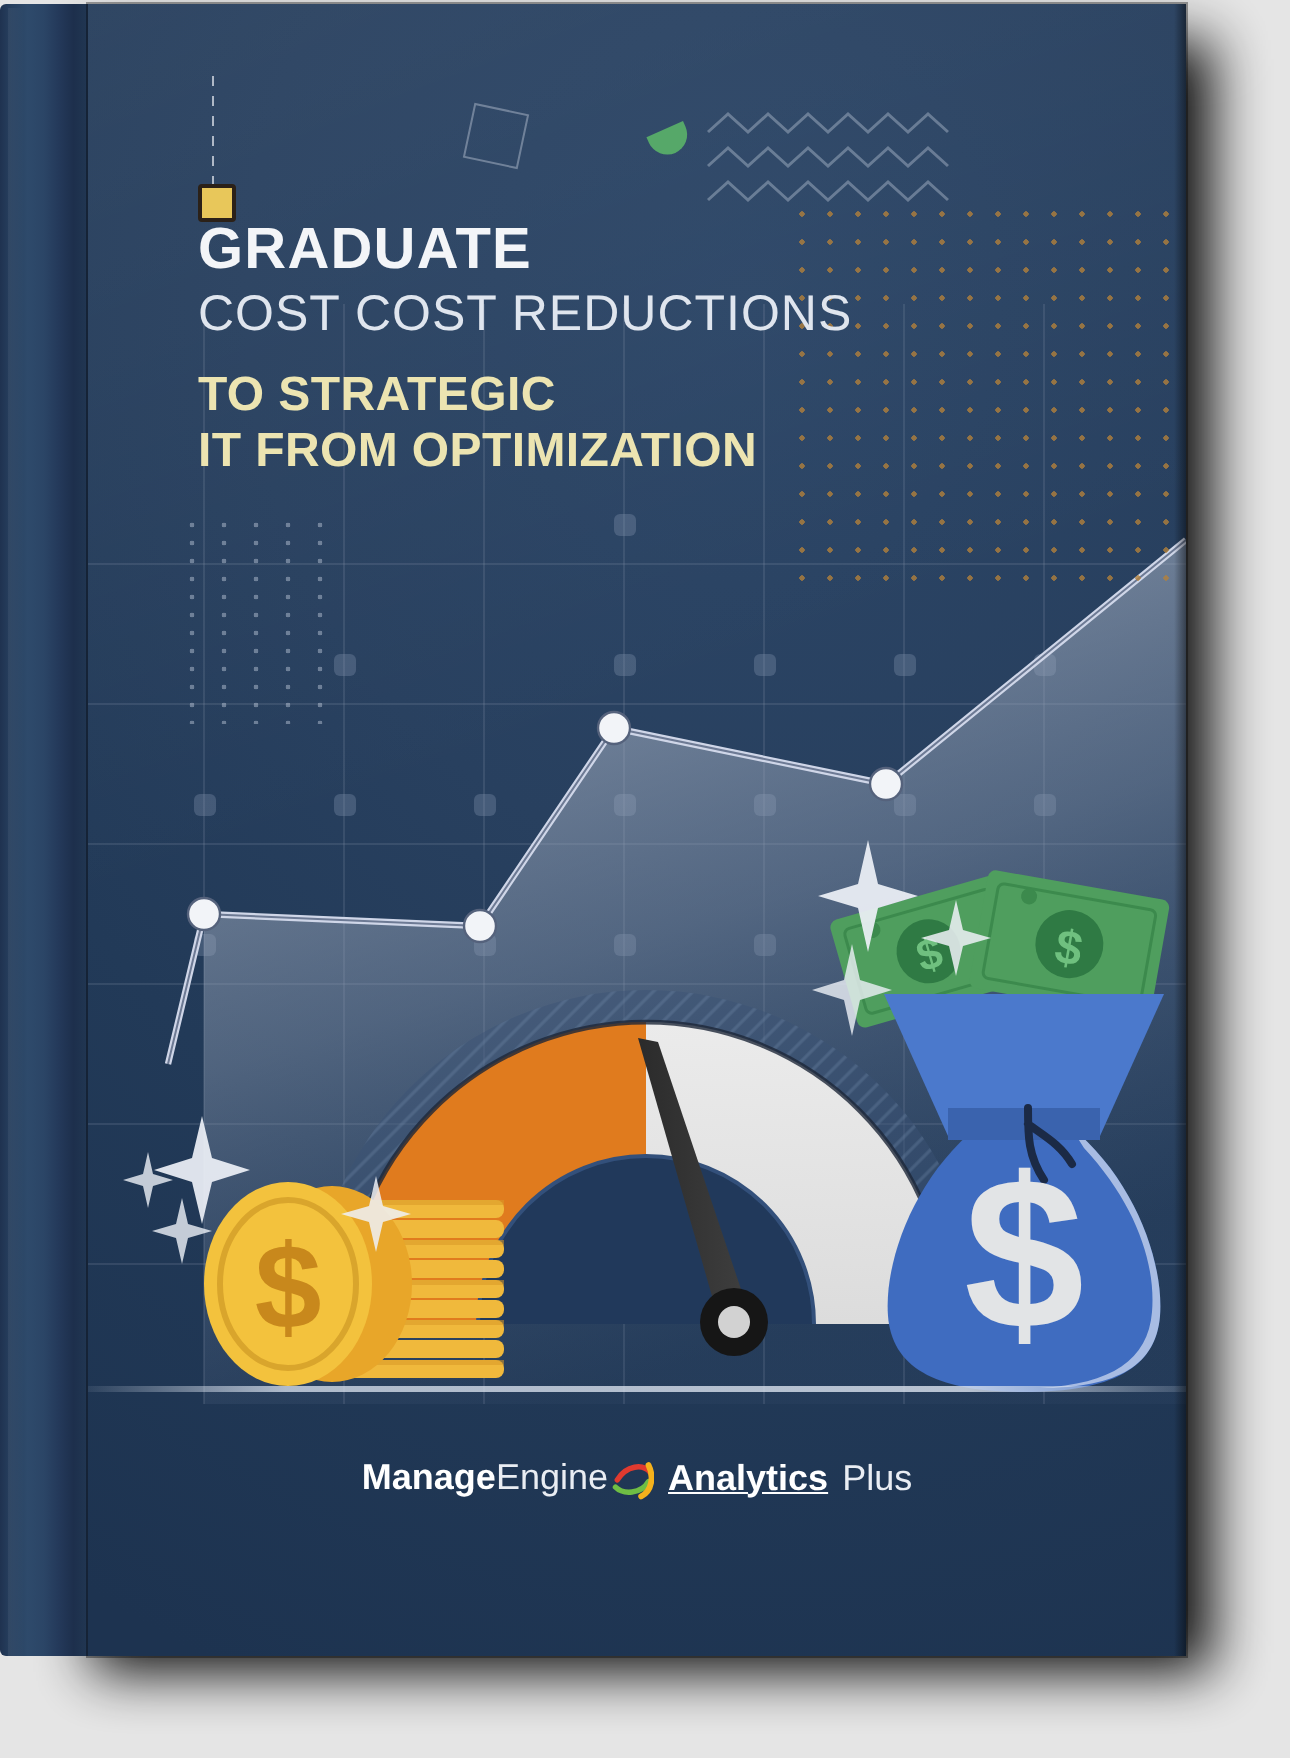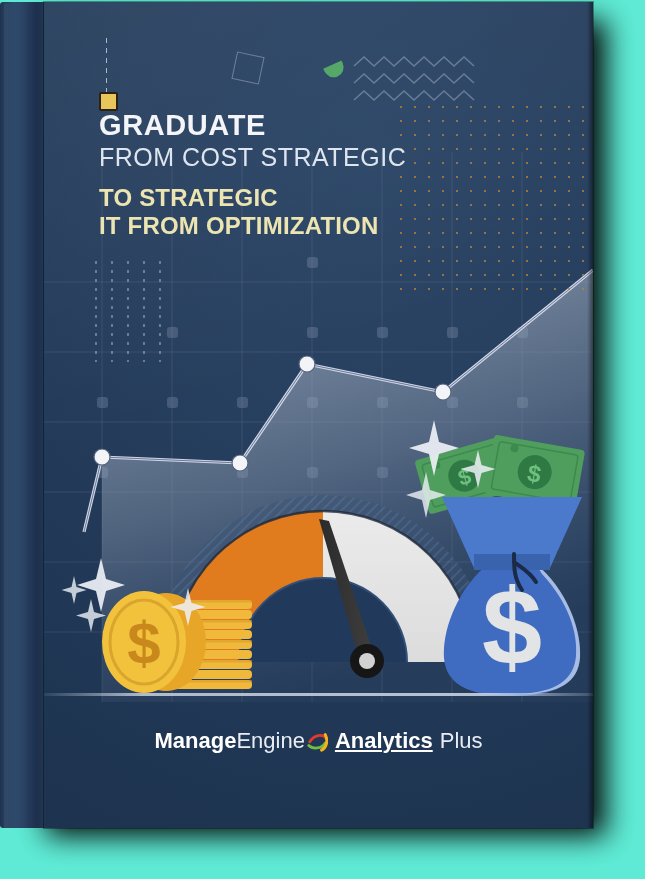--- a/index.html
+++ b/index.html
@@ -1,18 +1,18 @@
 <!DOCTYPE html>
 <html><head>
 <meta charset="utf-8">
 <title>Book Cover</title>
 <style>
   html,body{margin:0;padding:0;background:#000;}
   body{width:645px;height:879px;overflow:hidden;font-family:"Liberation Sans",sans-serif;}
-  #stage{position:relative;width:645px;height:879px;background:#5eead4;overflow:hidden;}
+  #stage{position:relative;width:645px;height:879px;background:#e5e5e5;overflow:hidden;}
 
   
   .book-shadow{
     position:absolute;left:46px;top:20px;width:560px;height:816px;
     background:#000;
     filter:blur(14px);
     opacity:.95;
   }
 
   
@@ -89,21 +89,21 @@
   .t-strategic,.t-itcost{
     font-size:24px;font-weight:bold;color:#ece4b1;letter-spacing:.2px;line-height:1.18;
   }
   .t-strategic{margin-top:10px;}
 
   
   .logo{
     position:absolute;left:0;right:0;top:726px;text-align:center;
     white-space:nowrap;
   }
-  .logo span{font-size:22px;vertical-align:middle;}
+  .logo span{font-size:18px;vertical-align:middle;}
   .lg-manage{font-weight:bold;color:#ffffff;}
   .lg-engine{font-weight:300;color:#e9edf3;text-align:right;}
   .lg-swoosh{display:inline-block;width:22px;height:22px;vertical-align:middle;margin:0 5px 0 1px;}
   .lg-analytics{font-weight:bold;color:#ffffff;margin-left:2px;text-decoration:underline;}
   .lg-plus{font-weight:400;color:#e9edf3;margin-left:7px;}
 
   
   .ground{
     position:absolute;left:0;top:691px;width:549px;height:3px;
     background:linear-gradient(to right,rgba(220,228,240,.08),rgba(220,228,240,.75) 18%,rgba(220,228,240,.8) 80%,rgba(220,228,240,.15));
@@ -304,21 +304,21 @@
     <div class="yellow-sq"></div>
     <div class="outline-sq"></div>
     <div class="leaf"></div>
     <div class="dots-orange"></div>
     <div class="dots-light"></div>
 
     <div class="ground"></div>
 
     <div class="titles">
       <div class="t-grad">GRADUATE</div>
-      <div class="t-from">FROM COST STRATEGIC</div>
+      <div class="t-from">COST COST REDUCTIONS</div>
       <div class="t-strategic">TO STRATEGIC</div>
       <div class="t-itcost">IT FROM OPTIMIZATION</div>
     </div>
 
     <div class="logo">
       <span class="lg-manage">Manage</span><span class="lg-engine">Engine</span><svg class="lg-swoosh" viewBox="0 0 24 24">
         <path d="M3 17 C7 21 17 21 21 14" stroke="#6fbe44" stroke-width="3" fill="none" stroke-linecap="round"></path>
         <path d="M4 13 C9 5 18 4 22 9" stroke="#e03a2f" stroke-width="3" fill="none" stroke-linecap="round"></path>
         <path d="M21 5 C24 11 23 19 17 22" stroke="#f5b21c" stroke-width="3.2" fill="none" stroke-linecap="round"></path>
       </svg><span class="lg-analytics">Analytics</span><span class="lg-plus">Plus</span>

